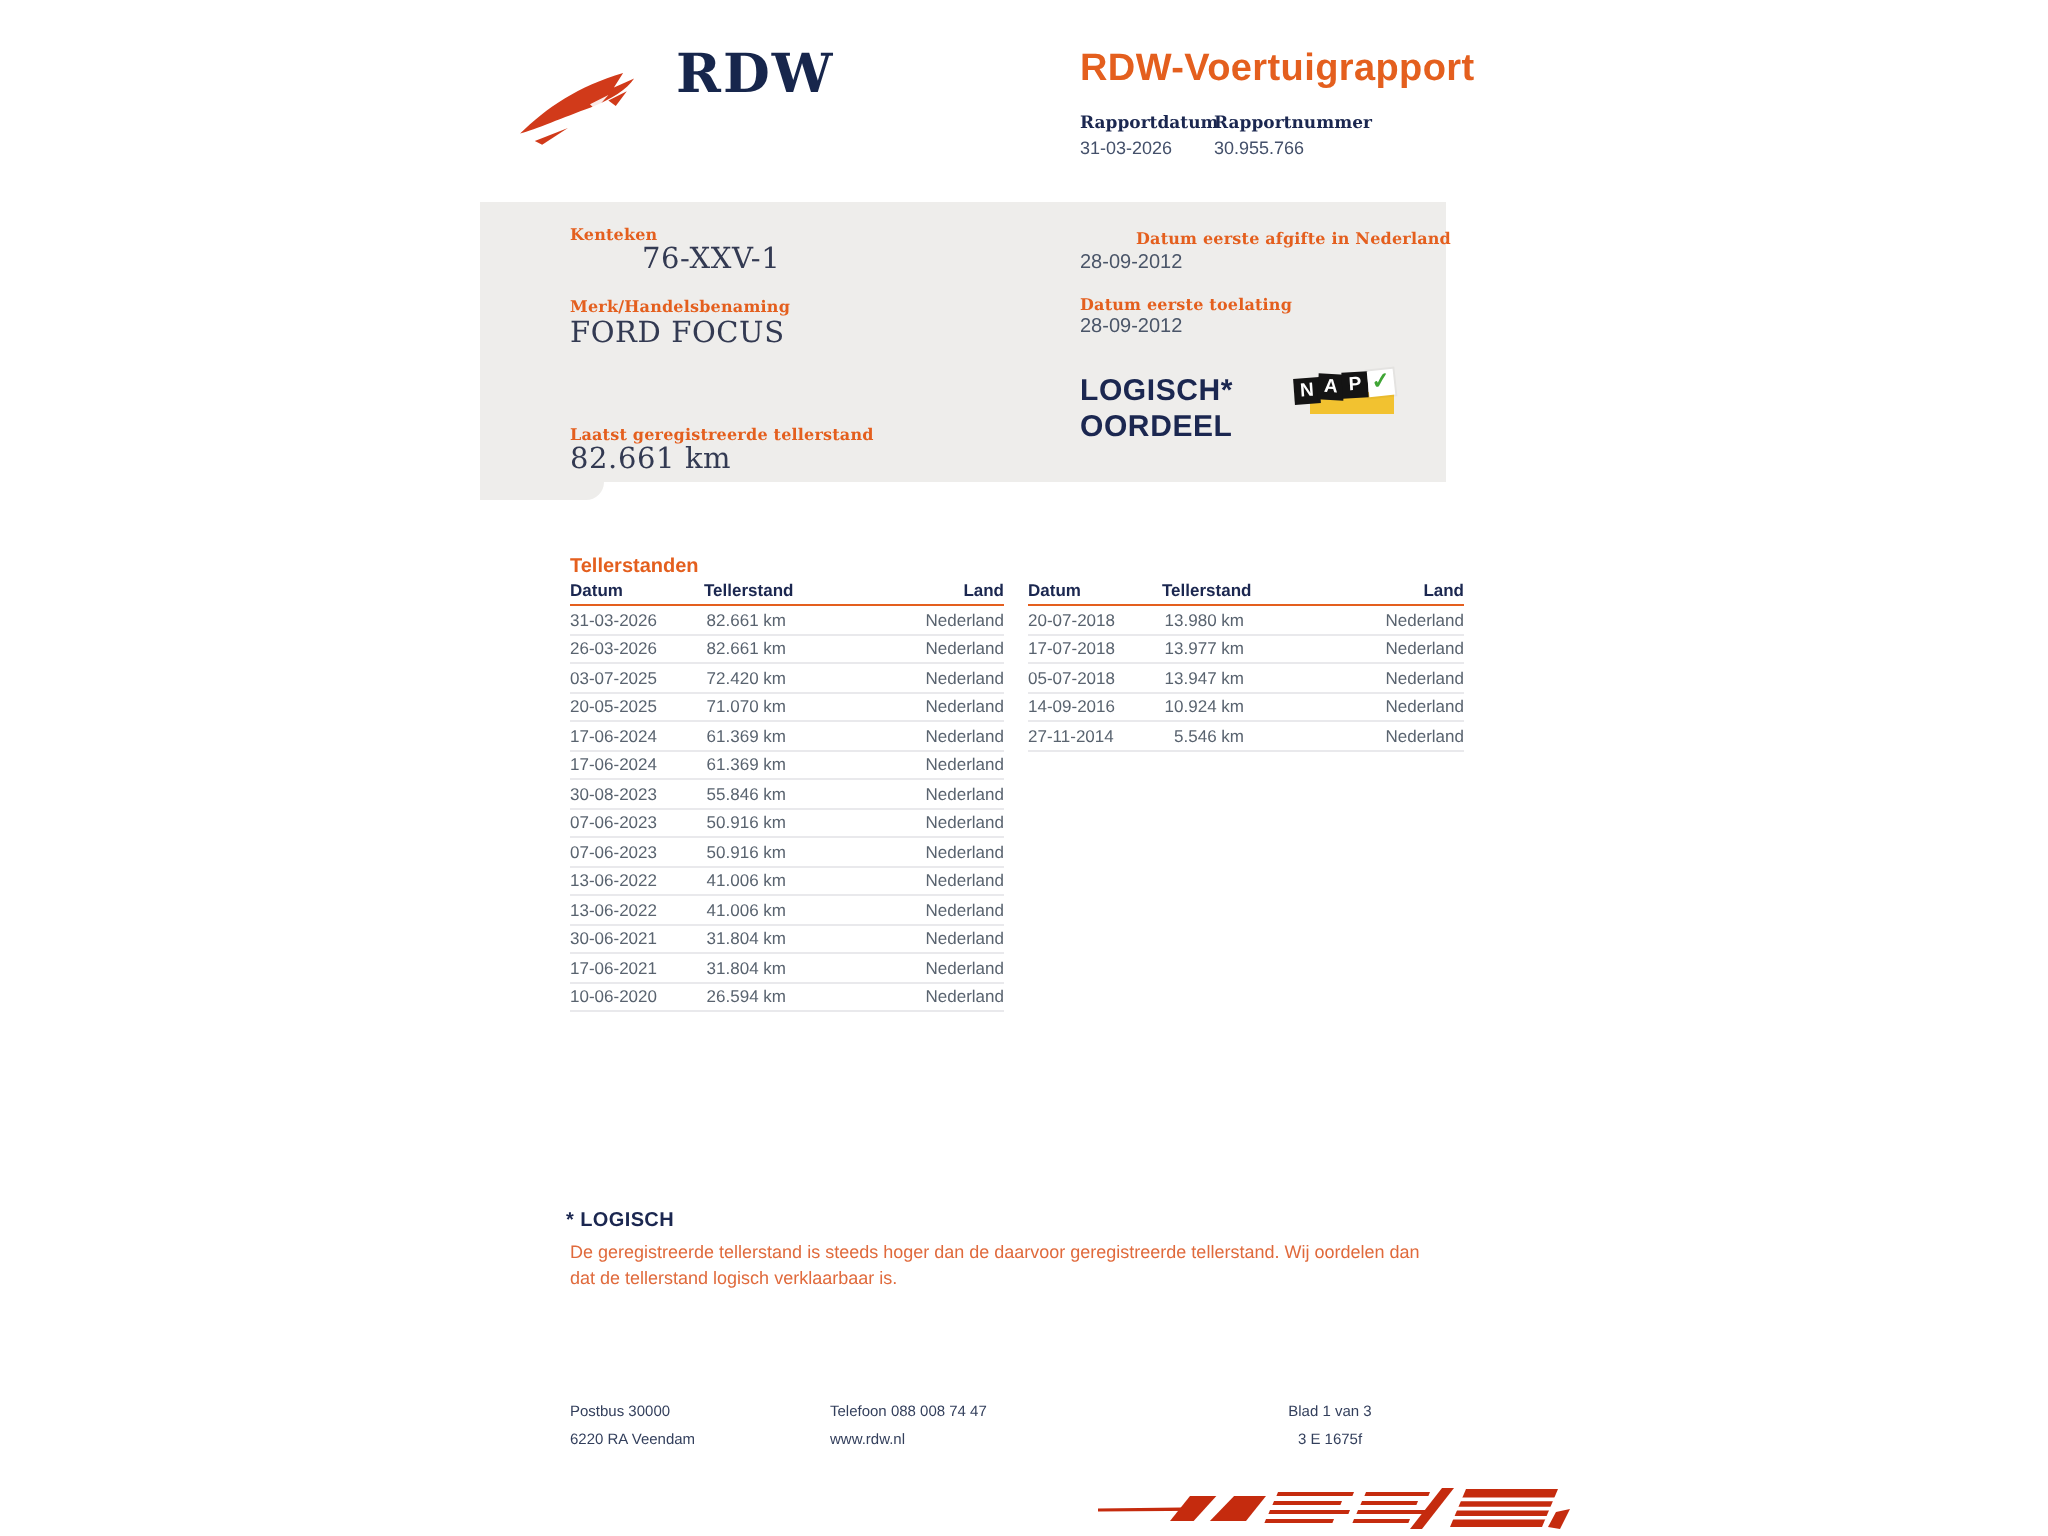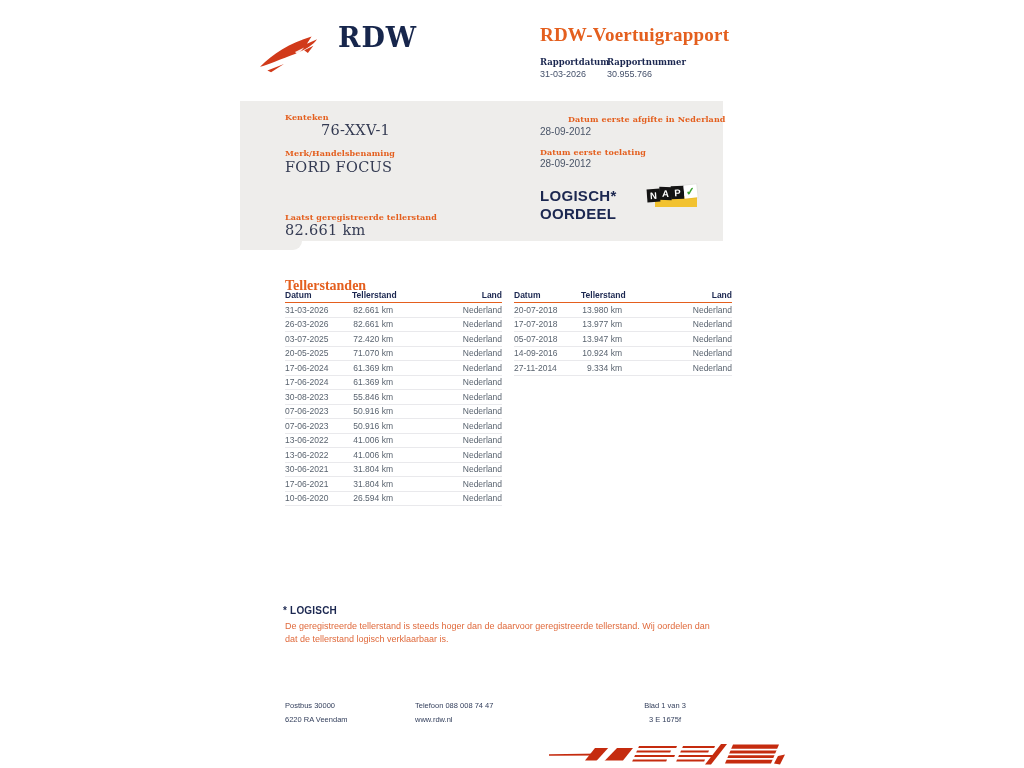--- a/index.html
+++ b/index.html
@@ -13,21 +13,21 @@
   
   .logo-wrap{left:256px;top:22px;width:200px;height:55px;}
   .logo-bird{position:absolute;left:0;top:8px;width:78px;height:46px;}
   .logo-text{
     position:absolute;left:82px;top:0;
     font-family:"DejaVu Serif",serif;font-size:27px;font-weight:600;
     color:#17264c;letter-spacing:1px;
   }
   .doc-title{
     left:540px;top:24px;
-    font-family:Liberation Serif, serif;font-weight:bold;font-size:19px;
+    font-family:Liberation Sans, sans-serif;font-weight:bold;font-size:19px;
     color:#e45f1e;letter-spacing:.2px;
   }
   .meta-label{
     font-family:"DejaVu Serif",serif;font-weight:bold;font-size:8.5px;
     color:#1b2750;
   }
   .meta-value{font-size:9px;color:#44506a;}
 
   
   .panel{left:240px;top:101px;width:483px;height:140px;background:#eeedeb;}
@@ -59,21 +59,21 @@
   .nap-a{left:12px;top:2px;transform:rotate(3deg);}
   .nap-p{left:24px;top:1px;transform:rotate(-3deg);}
   .nap-check{
     position:absolute;left:37px;top:0px;width:13px;height:13px;background:#ffffff;
     transform:rotate(-6deg);color:#3fa535;font-weight:bold;font-size:11px;
     line-height:13px;text-align:center;box-shadow:0 0 0 1px rgba(0,0,0,.04);
   }
 
   
   .section-title{
-    font-family:Liberation Serif, serif;font-weight:bold;font-size:14px;
+    font-family:Liberation Sans, sans-serif;font-weight:bold;font-size:10px;
     color:#e45f1e;
   }
   .mtable{width:217px;font-size:8.5px;}
   .t-head{
     display:flex;align-items:flex-end;height:10px;padding-bottom:2px;
     border-bottom:1.5px solid #e45f1e;
     font-weight:bold;color:#1b2750;font-size:8.5px;
   }
   .h0{width:67px;}
   .h1{flex:1;text-align:left;}
@@ -250,21 +250,21 @@
         <span class="tcell c1">13.947 km</span>
         <span class="tcell c2">Nederland</span>
       </div>
       <div class="trow">
         <span class="tcell c0">14-09-2016</span>
         <span class="tcell c1">10.924 km</span>
         <span class="tcell c2">Nederland</span>
       </div>
       <div class="trow">
         <span class="tcell c0">27-11-2014</span>
-        <span class="tcell c1">9.334 km</span>
+        <span class="tcell c1">5.546 km</span>
         <span class="tcell c2">Nederland</span>
       </div>
     </div>
 </div>
 
 <div class="abs fn-title" style="left:283px;top:605px;">* LOGISCH</div>
 <div class="abs fn-body" style="left:285px;top:620px;">De geregistreerde tellerstand is steeds hoger dan de daarvoor geregistreerde tellerstand. Wij oordelen dan dat de tellerstand logisch verklaarbaar is.</div>
 
 <div class="abs foot" style="left:285px;top:699px;">
   <div>Postbus 30000</div>

